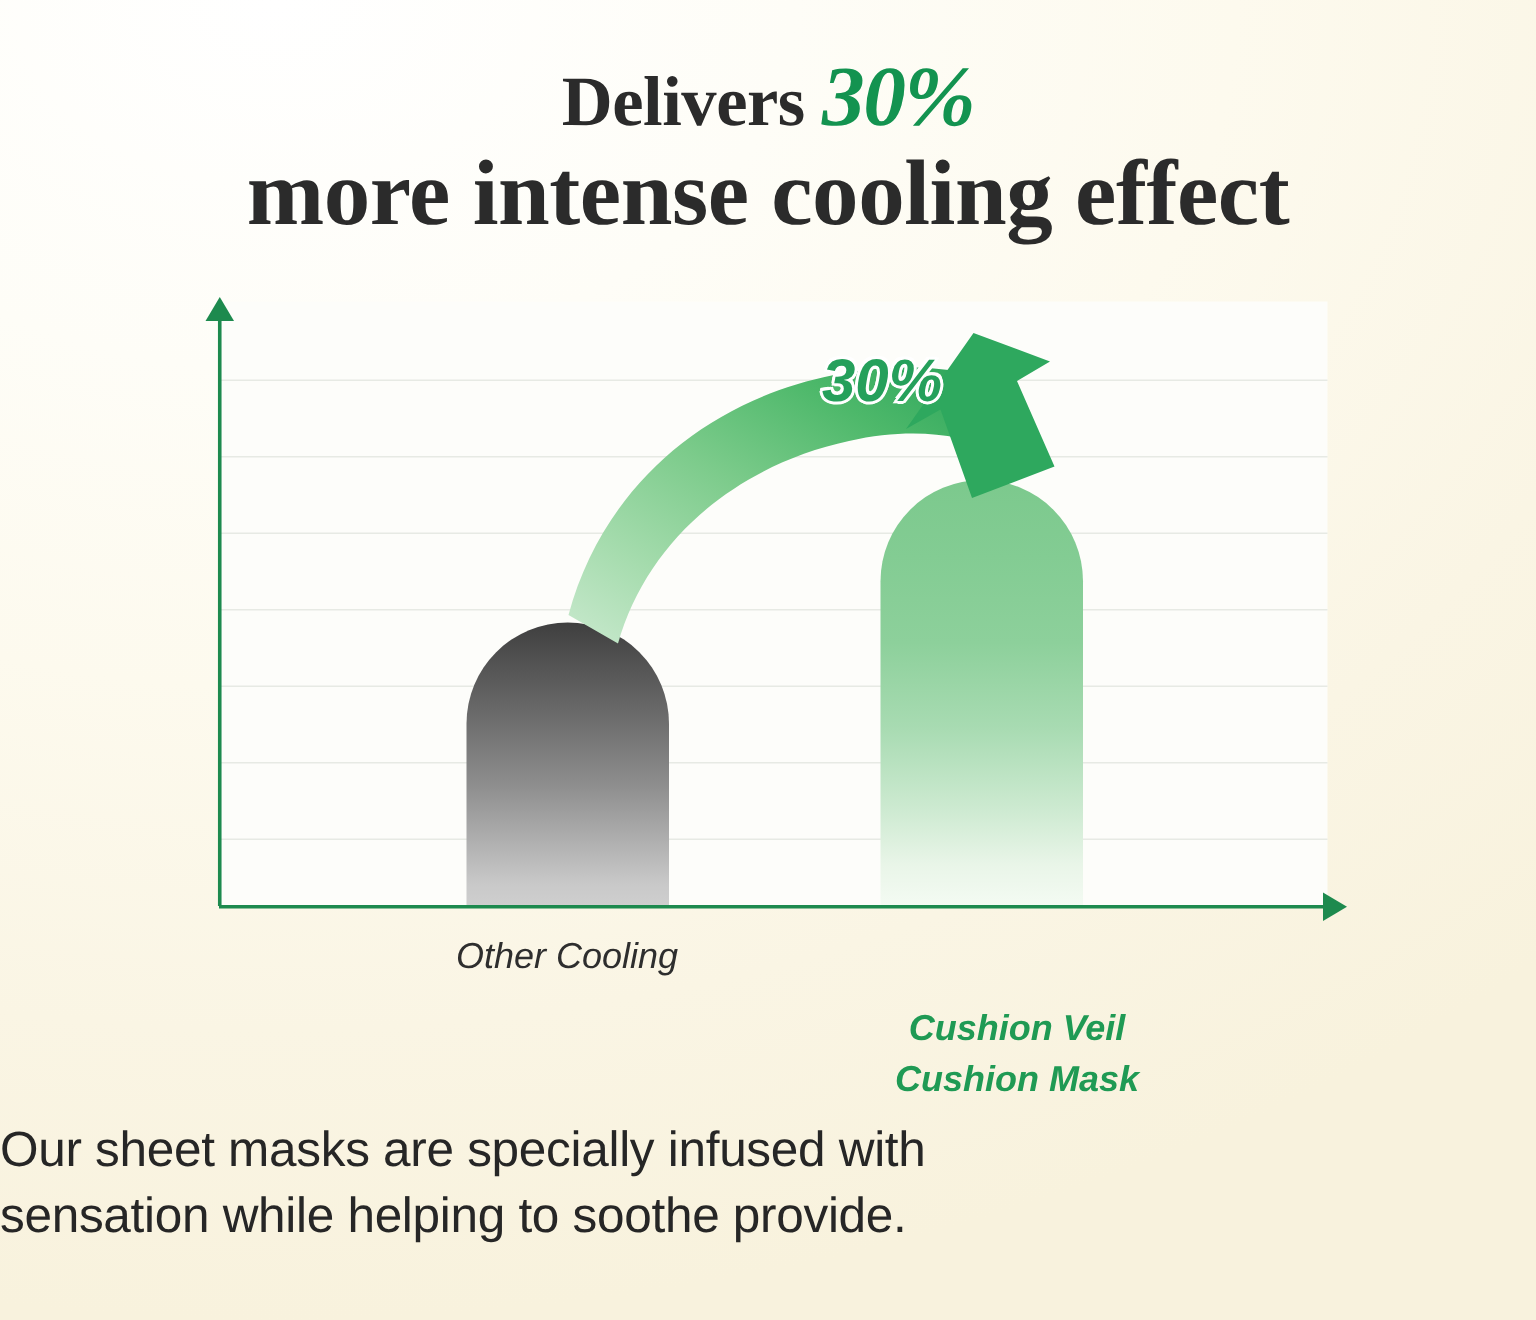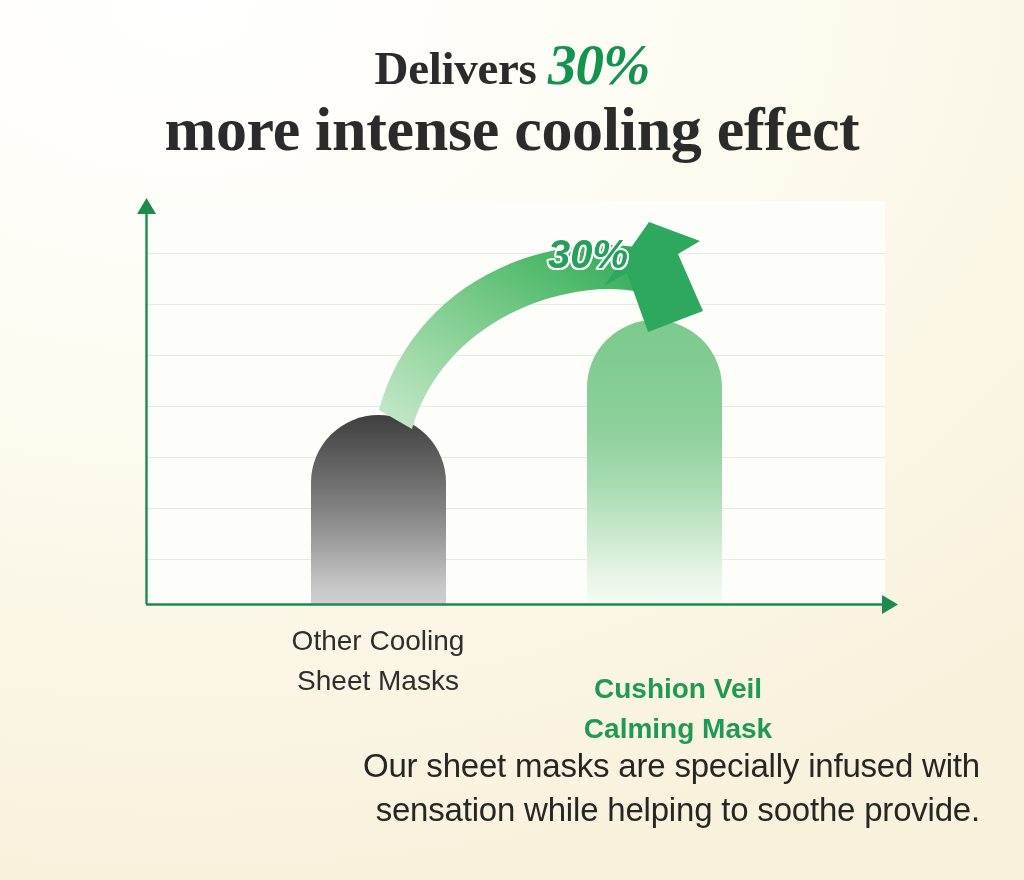--- a/index.html
+++ b/index.html
@@ -143,21 +143,22 @@
       2px 0 0 #fff, -2px 0 0 #fff, 0 2px 0 #fff, 0 -2px 0 #fff,
       1.5px 1.5px 0 #fff, -1.5px 1.5px 0 #fff,
       1.5px -1.5px 0 #fff, -1.5px -1.5px 0 #fff;
   }
 
   .axis-label {
     position: absolute;
     width: 260px;
     text-align: center;
     font-family: "Liberation Sans", sans-serif;
-    font-size: 28px;
+    font-style: italic;
+    font-size: 24px;
     line-height: 1.42;
     white-space: pre-line;
   }
   .axis-label-left {
     left: 248px;
     top: 621px;
     color: #2e2e2e;
   }
   .axis-label-right {
     left: 548px;
@@ -166,21 +167,21 @@
     font-weight: bold;
     margin-top: 48px;
   }
 
   
   .footer {
     position: absolute;
     left: 0;
     top: 744px;
     width: 980px;
-    text-align: right;
+    text-align: left;
     font-family: "Liberation Sans", sans-serif;
     font-size: 33px;
     line-height: 1.32;
     color: #262626;
     letter-spacing: -0.2px;
   }
   .footer-line { white-space: nowrap; }
   .hl-chip {
     display: inline-block;
     background: #14854a;
@@ -239,23 +240,23 @@
                C 606 240, 648 246, 676 258
                L 664 300
                C 640 289, 606 285, 566 294
                C 492 310, 432 359, 412 429
                Z" fill="url(#arcGrad)"></path>
       <polygon points="649,222 700,241 678,254 703,311 648,332 627,273 604,286" fill="#2ea85e"></polygon>
     </svg>
 
     <div class="pct-badge">30%</div>
 
-    <div class="axis-label axis-label-left"><span>Other Cooling</span><br><span>Sheet Masks</span></div>
-
-    <div class="axis-label axis-label-right"><span>Cushion Veil</span><br><span>Calming Mask</span></div>
+    <div class="axis-label axis-label-left"><span>Other Cooling</span><br></div>
+
+    <div class="axis-label axis-label-right"><span>Cushion Veil</span><br><span>Cushion Mask</span></div>
   </div>
 
   <div class="footer">
     <div class="footer-line">Our sheet masks are specially infused with</div>
     <div class="footer-line">sensation while helping to soothe provide.</div>
   </div>
 
 </div>
 
 </body></html>

